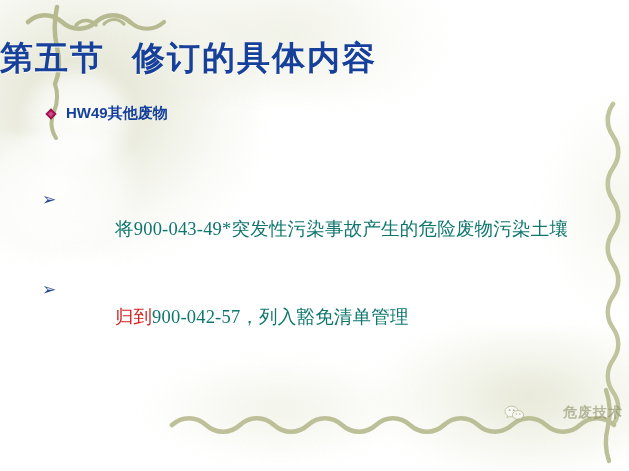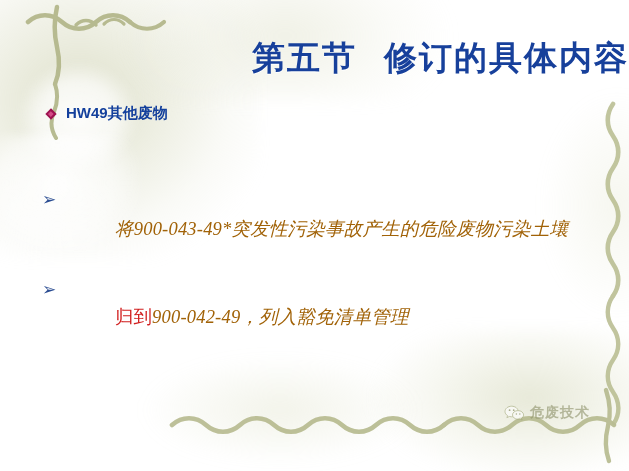--- a/index.html
+++ b/index.html
@@ -90,21 +90,21 @@
     left: 0; top: 0;
     width: 629px; height: 471px;
     pointer-events: none;
   }
 
   
   #title {
     position: absolute;
     left: 0; top: 36px;
     width: 629px;
-    text-align: right;
+    text-align: left;
     color: #17409b;
     font-size: 33px;
     font-weight: bold;
     letter-spacing: 2px;
     font-family: "DejaVu Serif", "Liberation Serif", serif;
     text-shadow: 0 1px 0 rgba(255,255,255,0.9);
     white-space: pre;
   }
 
   
@@ -167,21 +167,21 @@
     line-height: 29px;
     font-family: "DejaVu Sans", sans-serif;
   }
   .bullet-lines {
     flex: 1 1 auto;
   }
   .bline {
     white-space: pre-wrap;
   }
   .red { color: #d11f1f; }
-  .blue { color: #a16207; font-style: italic; }
+  .blue { color: #0f766e; }
   .mono-num {
     font-family: "Liberation Serif", serif;
     letter-spacing: 0.2px;
   }
 
   
   #watermark {
     position: absolute;
     left: 504px; top: 404px;
     display: flex;
@@ -193,20 +193,21 @@
     width: 21px; height: 17px;
     flex: 0 0 auto;
   }
   #watermark-text {
     color: #8d9169;
     font-size: 14px;
     font-weight: bold;
     letter-spacing: 1px;
     font-family: "DejaVu Sans", sans-serif;
     white-space: pre;
+    margin-left: 33px;
   }
 </style>
 </head>
 <body>
 
 <div id="slide">
 
   <div class="bg-wash" id="wash-left-top"></div>
   <div class="bg-wash" id="wash-top-mid"></div>
   <div class="bg-wash" id="wash-left-leaf-a"></div>
@@ -258,21 +259,21 @@
     <span id="heading-text">HW49其他废物</span>
   </div>
 
   <div class="bullet-block" id="bullet-1">
     <span class="arrow-bullet">➢</span>
     <span class="bullet-lines">
       <div class="bline">
         <span class="blue mono-num">将900-043-49*突发性污染事故产生的危险废物污染土壤</span>
       </div>
       <div class="bline">
-        <span class="red">归到</span><span class="blue mono-num">900-042-49，列入豁免清单管理</span>
+        <span class="red">归到</span><span class="blue mono-num">900-042-57，列入豁免清单管理</span>
       </div>
     </span>
   </div>
 
   <div class="bullet-block" id="bullet-2">
     <span class="arrow-bullet">➢</span>
     <span class="bullet-lines">
       <div class="bline">
         
       </div>

